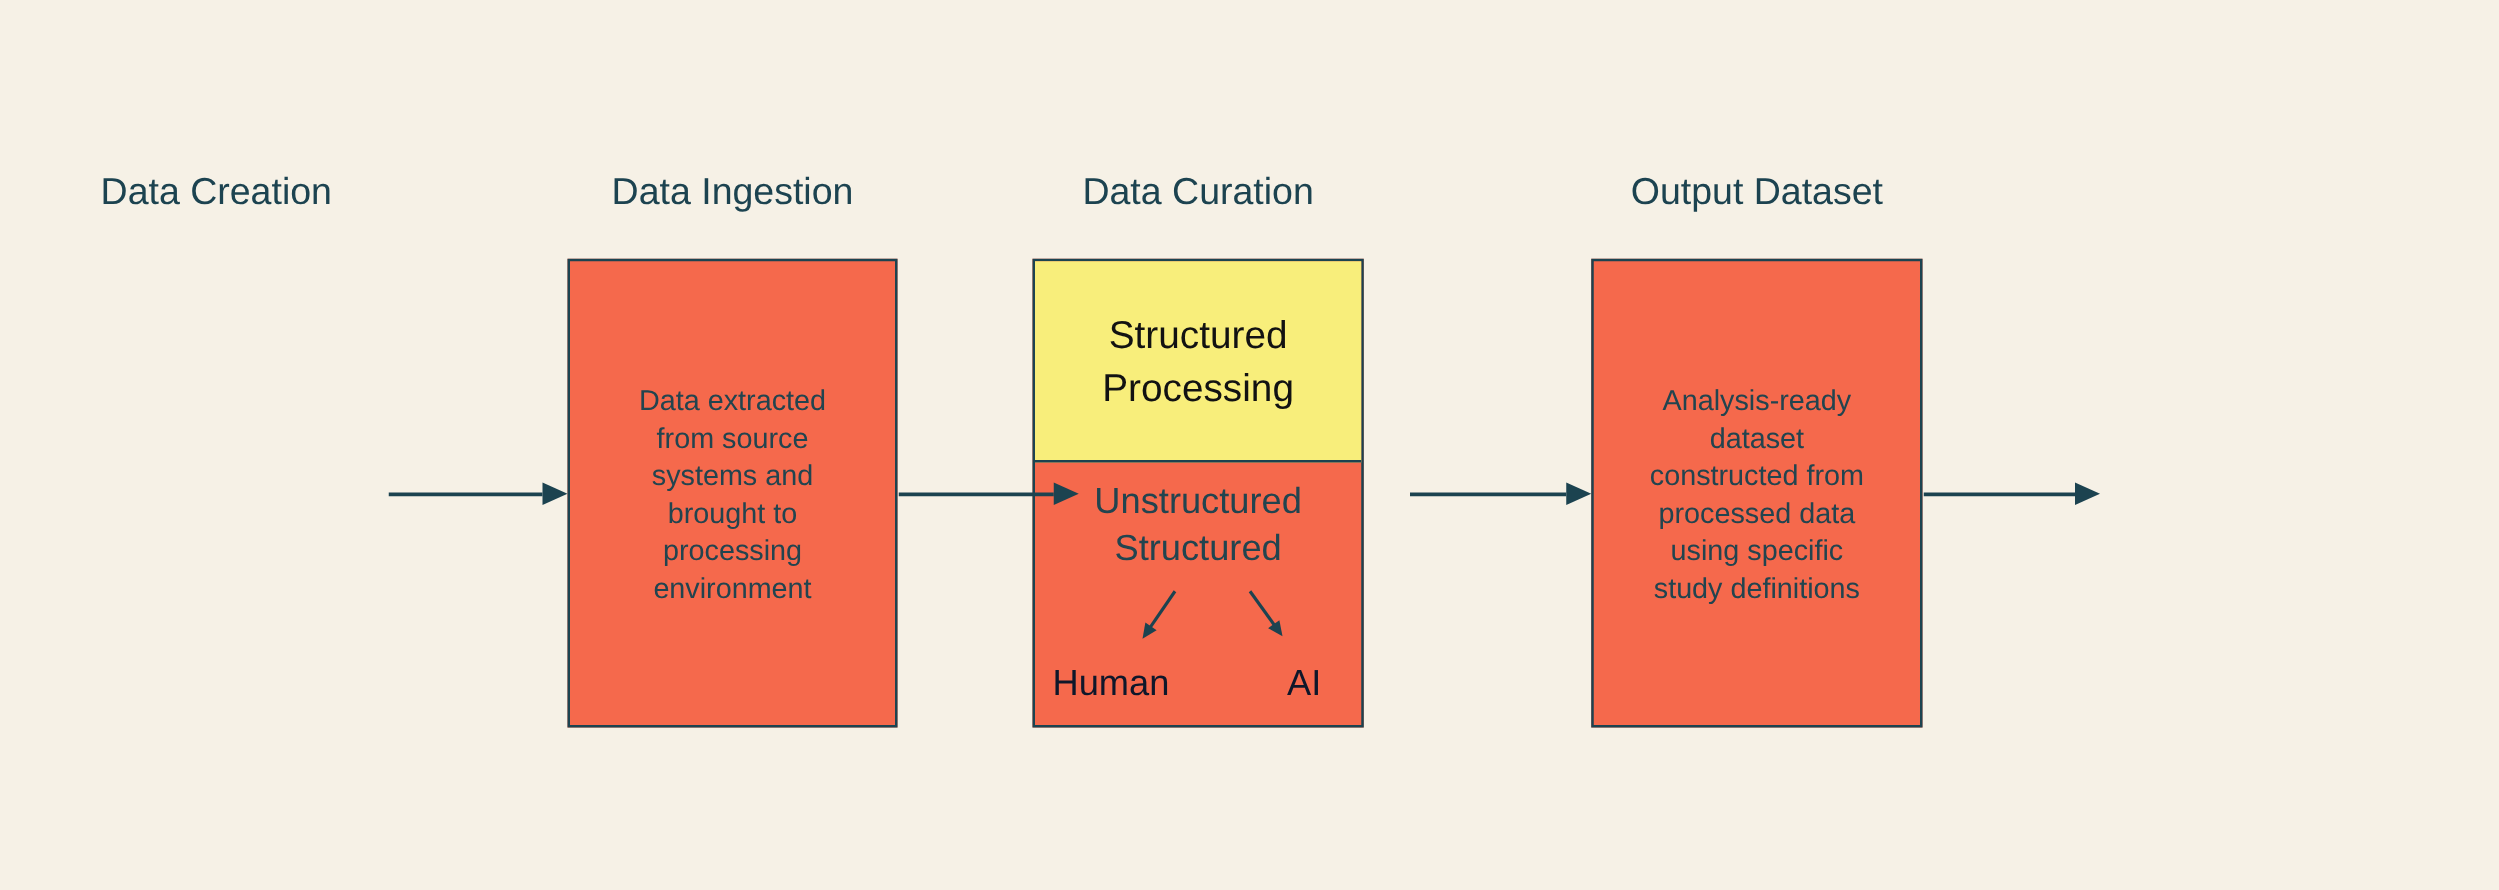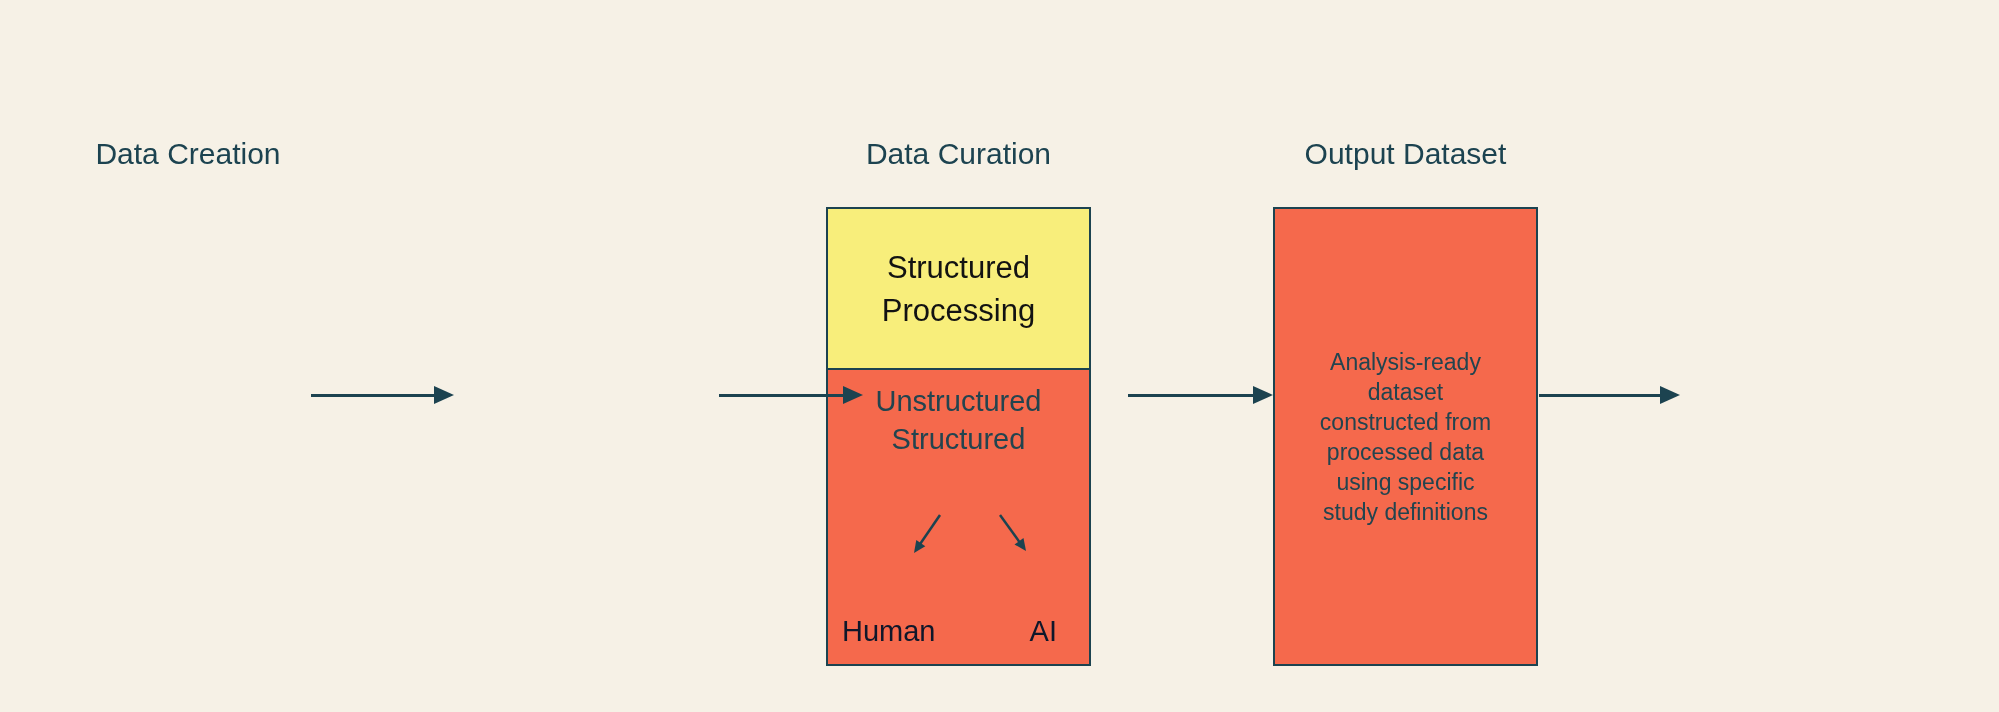--- a/index.html
+++ b/index.html
@@ -15,21 +15,21 @@
     display:flex;flex-direction:column;align-items:center;
   }
   .stage-title{
     margin:0;
     font-size:30px;line-height:38px;font-weight:500;
     color:#1C4350;text-align:center;white-space:nowrap;
   }
   .box{
     box-sizing:border-box;
     margin-top:34px;
-    width:100%;height:459px;
+    width:100%;height:375px;
     border:2.5px solid #1C4350;
     background:#F5694C;
     display:flex;align-items:center;justify-content:center;
   }
   .box-body{
     margin:0;
     font-size:23px;line-height:30px;
     color:#22444F;text-align:center;
     white-space:pre-line;
   }
@@ -78,24 +78,35 @@
     border-top:9px solid transparent;
     border-bottom:9px solid transparent;
     border-left:20px solid #1C4350;
   }
 </style>
 </head>
 <body>
 
 <div class="canvas">
 
-  <section class="stage" style="left:55px;width:266px;">
+  <section class="stage" style="left:40px;width:266px;">
     <h2 class="stage-title">Data Creation</h2>
   </section>
 
+  <section class="stage" style="left:454px;width:264px;">
+    <h2 class="stage-title">Data Ingestion</h2>
+    <div class="box">
+      <p class="box-body">Data extracted
+from source
+systems and
+brought to
+processing
+environment</p>
+    </div>
+  </section>
 
   <section class="stage" style="left:826px;width:265px;">
     <h2 class="stage-title">Data Curation</h2>
     <div class="box curation">
       <div class="curation-top">
         <p class="structured-label">Structured
 Processing</p>
       </div>
       <div class="curation-bottom">
         <p class="unstructured-label">Unstructured

